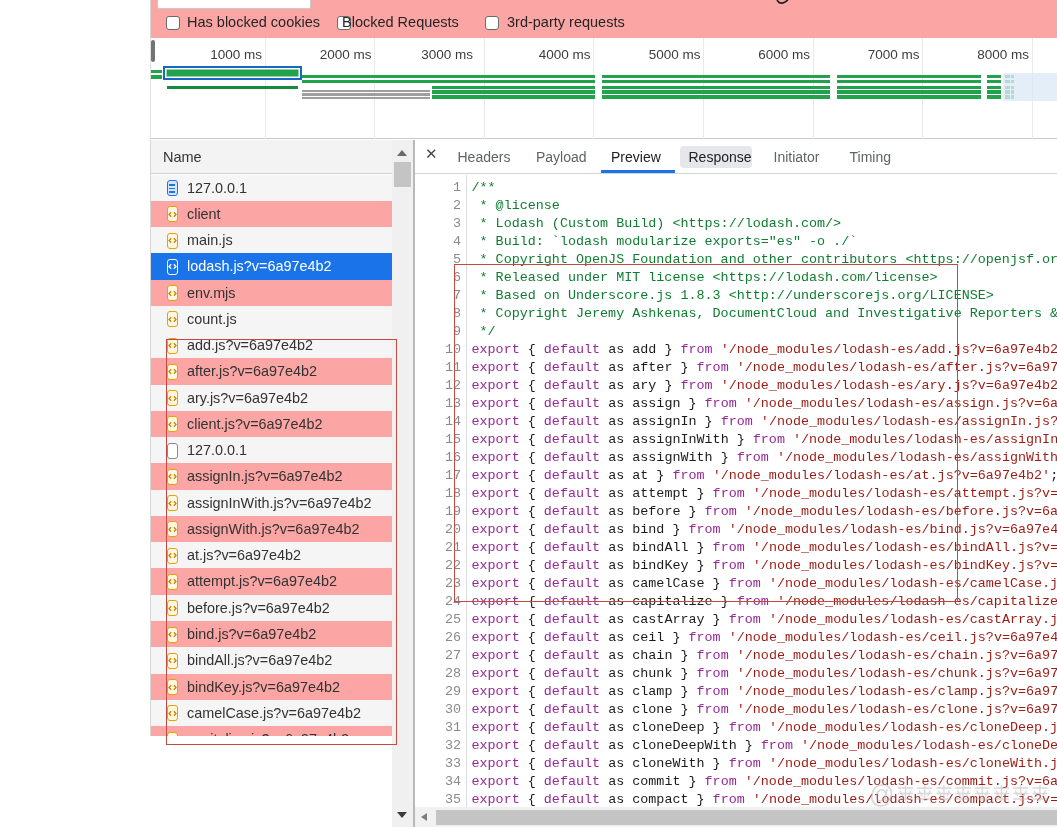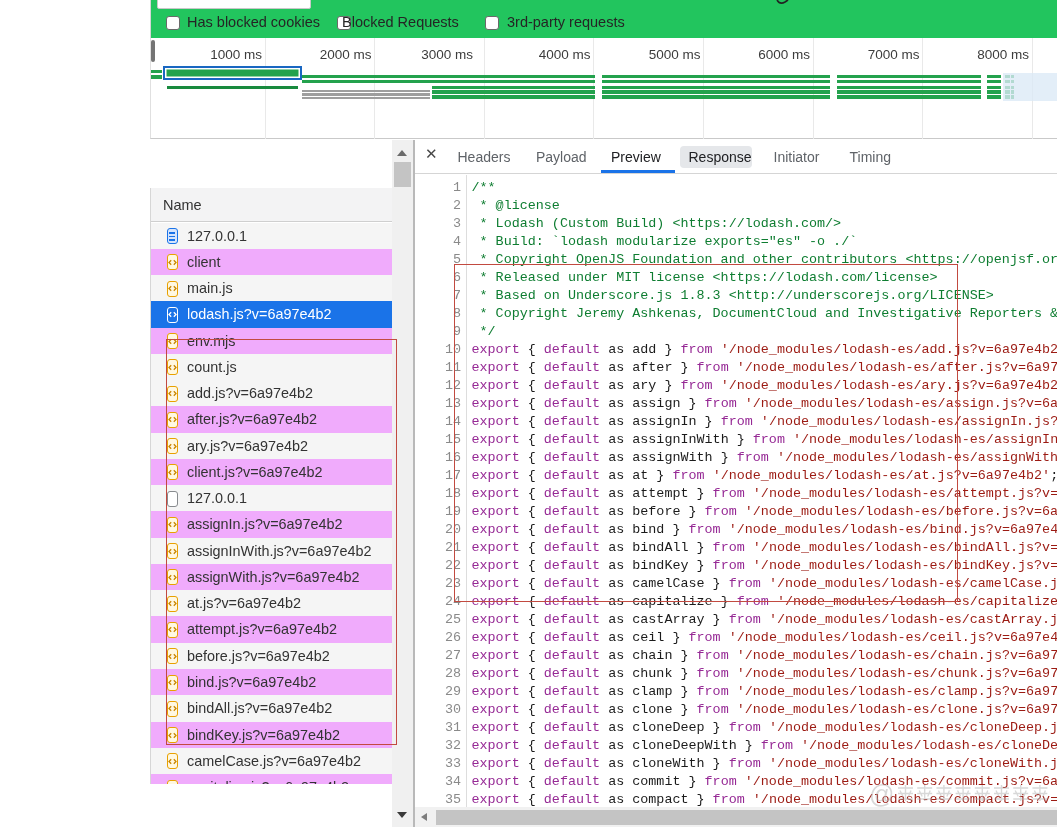--- a/index.html
+++ b/index.html
@@ -1,44 +1,44 @@
 <!DOCTYPE html>
 <html><head><meta charset="utf-8"><style>
 * { margin:0; padding:0; box-sizing:border-box; }
 html,body { width:1057px; height:827px; background:#fff; overflow:hidden;
   font-family:"Liberation Sans", sans-serif; }
 #root { position:relative; width:1057px; height:827px; }
 .abs { position:absolute; }
-#toolbar { left:150px; top:0; width:907px; height:38px; background:#22c55e;
+#toolbar { left:150px; top:0; width:907px; height:38px; background:#fca5a5;
   border-left:1px solid #d6d6d6; }
 #filterbox { position:absolute; left:6px; top:-6px; width:154px; height:15px;
   background:#fff; border:1px solid #c8c8c8; border-radius:2px; }
 .cb { position:absolute; top:16px; width:14px; height:14px; background:#fff;
   border:1.6px solid #6a6a6a; border-radius:3px; }
 .cblabel { position:absolute; top:14px; font-size:14.5px; color:#252525; }
 #overview { left:150px; top:38px; width:907px; height:101px; background:#fff;
   border-bottom:1px solid #c9c9c9; border-left:1px solid #e0e0e0; }
 .gl { position:absolute; top:0; width:1px; height:101px; background:#e9e9e9; }
 .tl { position:absolute; top:9px; font-size:13.5px; color:#3c3c3c; }
 #handle { position:absolute; left:0px; top:2px; width:3.5px; height:22px;
   background:#747474; border-radius:2px; }
 #ovbars i { position:absolute; display:block; }
 #selwin { position:absolute; left:11.5px; top:27.5px; width:139px; height:14.5px;
   border:2.5px solid #1967c2; background:#23a24d; box-shadow:inset 0 0 0 1.5px #fff; }
 #paleblue { position:absolute; left:852px; top:35px; width:55px; height:27.5px;
   background:rgba(219,233,246,0.78); }
 #leftpanel { left:150px; top:140px; width:242px; height:596px; background:#fff;
-  border-left:1px solid #d6d6d6; overflow:hidden;margin-top:48px; }
+  border-left:1px solid #d6d6d6; overflow:hidden; }
 #namehdr { position:absolute; left:0; top:0; width:242px; height:33.5px; background:#f3f3f4;
   border-bottom:1px solid #cfcfcf; font-size:14.5px; color:#333; }
 #namehdr span { position:absolute; left:12px; top:9px; }
 #rows { position:absolute; left:0; top:34.5px; width:242px; }
 .row { position:relative; height:26.28px; font-size:14.4px; color:#333; white-space:nowrap; }
 .row.odd { background:#f5f5f5; }
-.row.even { background:#f0abfc; }
+.row.even { background:#fca5a5; }
 .row.sel { background:#1a73e8; color:#fff; }
 .ic { position:absolute; left:15.5px; top:5.5px; width:11px; height:16px; border-radius:3px; }
 .jsic { border:1.4px solid #e8a100; background:#fff8e1; }
 .selic { border:1.4px solid #fff; background:transparent; }
 .ic.doc { border:1.4px solid #1a73e8; background:#d6e4fc; }
 .dl { position:absolute; left:1.2px; top:3px; width:6px; height:9px;
   background:repeating-linear-gradient(#1a73e8 0 1.6px, transparent 1.6px 3.6px); }
 .ic.plain { border:1.4px solid #888b8e; background:#fff; }
 .rt { position:absolute; left:36px; top:5px; }
 #vscroll { left:392px; top:140px; width:21px; height:687px; background:#f0f0f0; }

